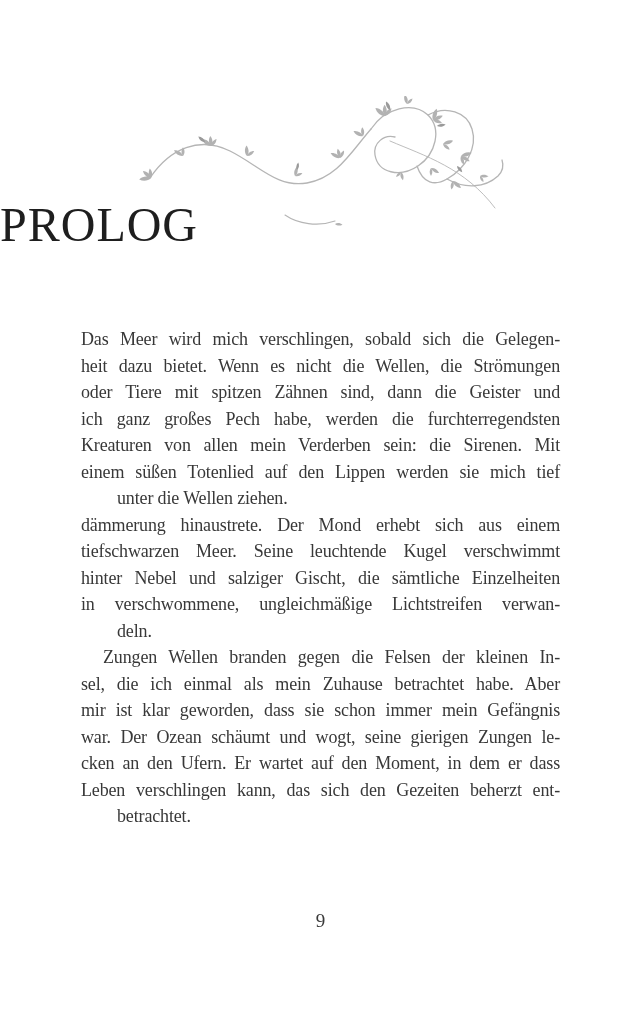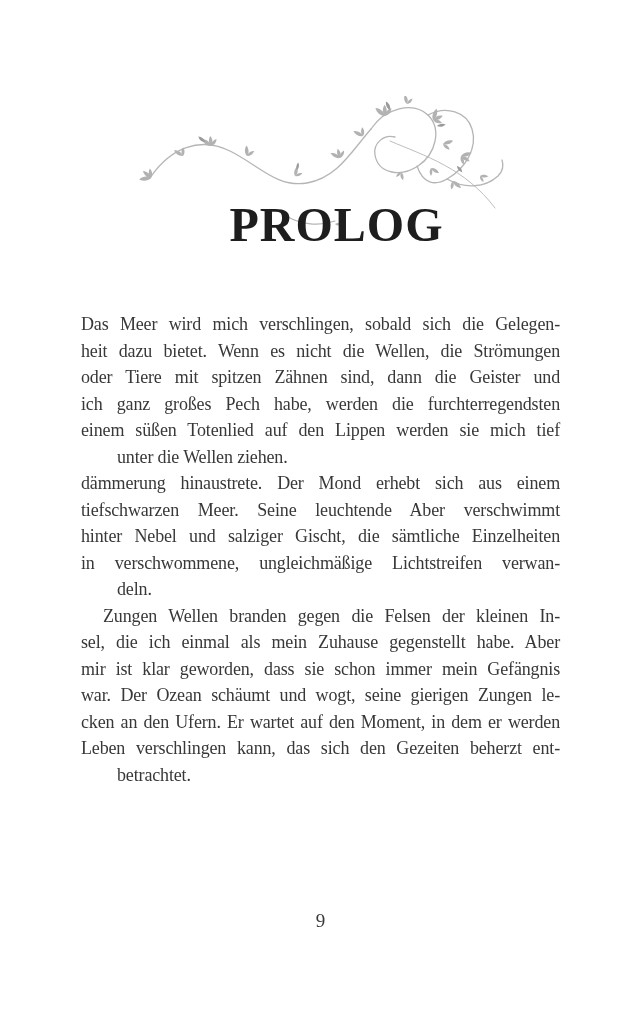--- a/index.html
+++ b/index.html
@@ -21,33 +21,31 @@
     top: 96px;
     width: 372px;
     height: 145px;
     z-index: 1;
   }
   .heading {
     position: absolute;
     left: 0;
     right: 0;
     top: 169px;
-    text-align: center;
     font-size: 48px;
     line-height: 1;
     letter-spacing: 1px;
     color: #1e1e1e;
     z-index: 2;
-    font-weight: bold;
-    padding-left: 32px;
+    font-weight: normal;
   }
   .body-text {
     position: absolute;
     left: 81px;
-    top: 311px;
+    top: 326px;
     width: 479px;
     color: #383838;
     font-size: 18px;
     letter-spacing: -0.15px;
   }
   .paragraph { margin: 0; }
   .line {
     height: 26.5px;
     line-height: 26.5px;
     text-align: justify;
@@ -127,36 +125,37 @@
   </svg>
 
   <h1 class="heading">PROLOG</h1>
 
   <div class="body-text">
       <div class="paragraph">
         <div class="line">Das Meer wird mich verschlingen, sobald sich die Gelegen-</div>
         <div class="line">heit dazu bietet. Wenn es nicht die Wellen, die Strömungen</div>
         <div class="line">oder Tiere mit spitzen Zähnen sind, dann die Geister und</div>
         <div class="line">ich ganz großes Pech habe, werden die furchterregendsten</div>
+        <div class="line">Kreaturen von allen mein Verderben sein: die Sirenen. Mit</div>
         <div class="line">einem süßen Totenlied auf den Lippen werden sie mich tief</div>
         <div class="line last">unter die Wellen ziehen.</div>
       </div>
       <div class="paragraph">
         <div class="line">dämmerung hinaustrete. Der Mond erhebt sich aus einem</div>
-        <div class="line">tiefschwarzen Meer. Seine leuchtende Aber verschwimmt</div>
+        <div class="line">tiefschwarzen Meer. Seine leuchtende Kugel verschwimmt</div>
         <div class="line">hinter Nebel und salziger Gischt, die sämtliche Einzelheiten</div>
         <div class="line">in verschwommene, ungleichmäßige Lichtstreifen verwan-</div>
         <div class="line last">deln.</div>
       </div>
       <div class="paragraph">
         <div class="line indent">Zungen Wellen branden gegen die Felsen der kleinen In-</div>
-        <div class="line">sel, die ich einmal als mein Zuhause gegenstellt habe. Aber</div>
+        <div class="line">sel, die ich einmal als mein Zuhause betrachtet habe. Aber</div>
         <div class="line">mir ist klar geworden, dass sie schon immer mein Gefängnis</div>
         <div class="line">war. Der Ozean schäumt und wogt, seine gierigen Zungen le-</div>
-        <div class="line">cken an den Ufern. Er wartet auf den Moment, in dem er werden</div>
+        <div class="line">cken an den Ufern. Er wartet auf den Moment, in dem er dass</div>
         <div class="line">Leben verschlingen kann, das sich den Gezeiten beherzt ent-</div>
         <div class="line last">betrachtet.</div>
       </div>
     </div>
 
   <div class="page-number">9</div>
 
 </div>
 
 </body></html>

